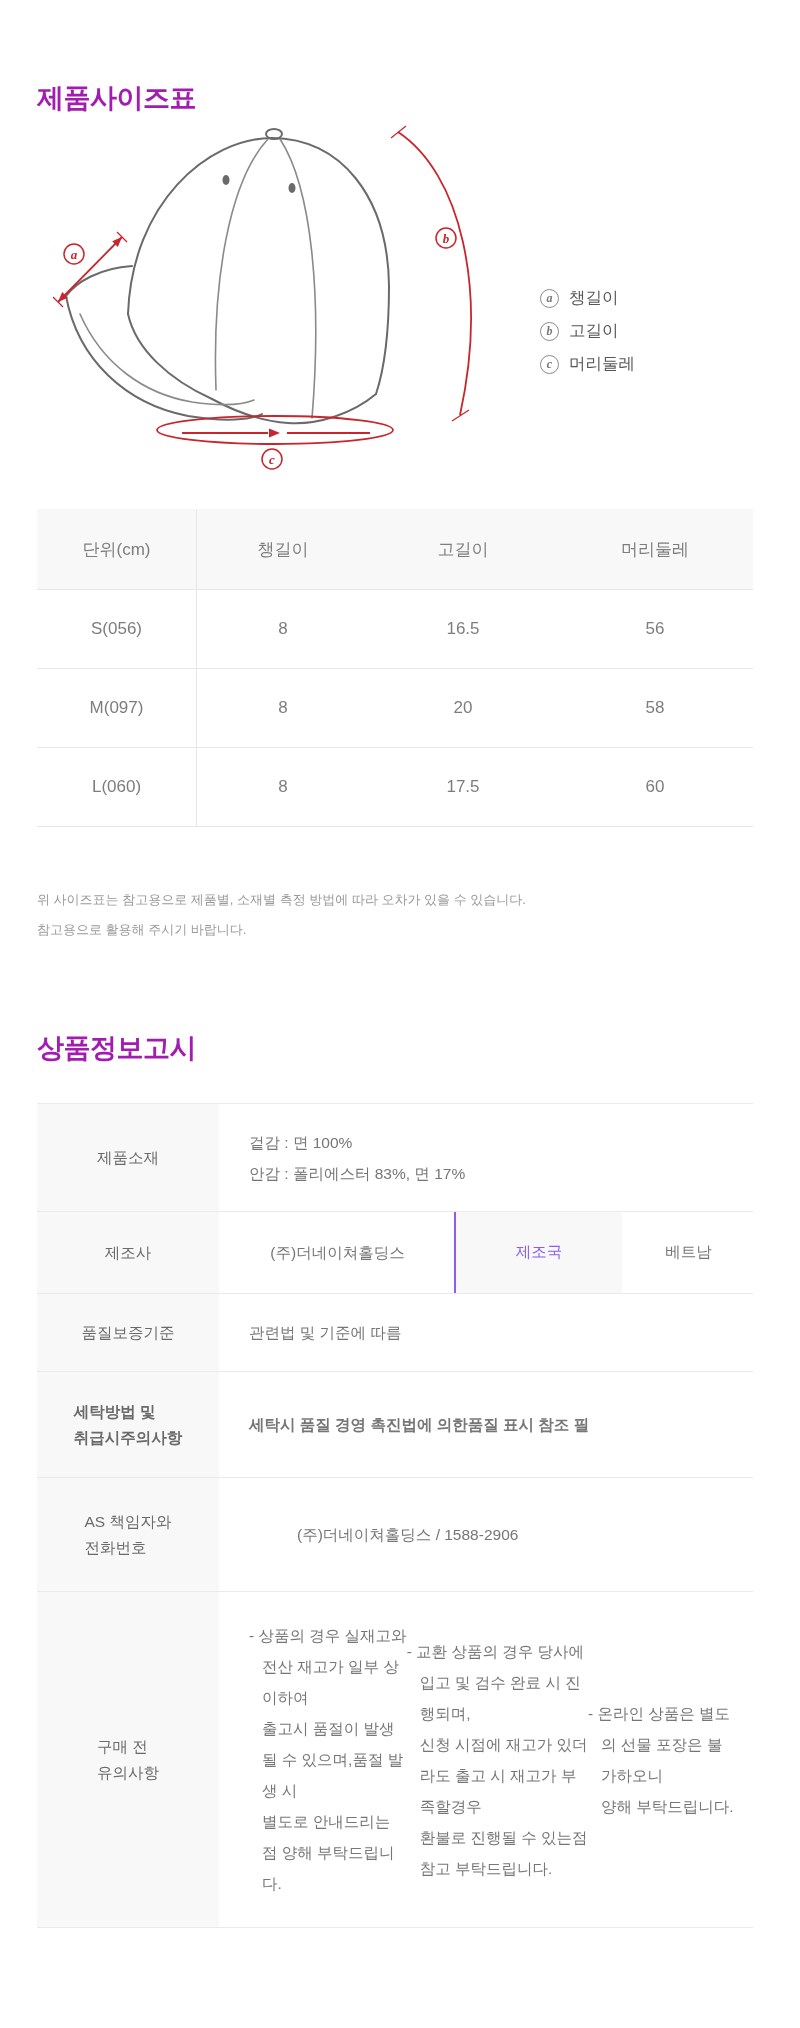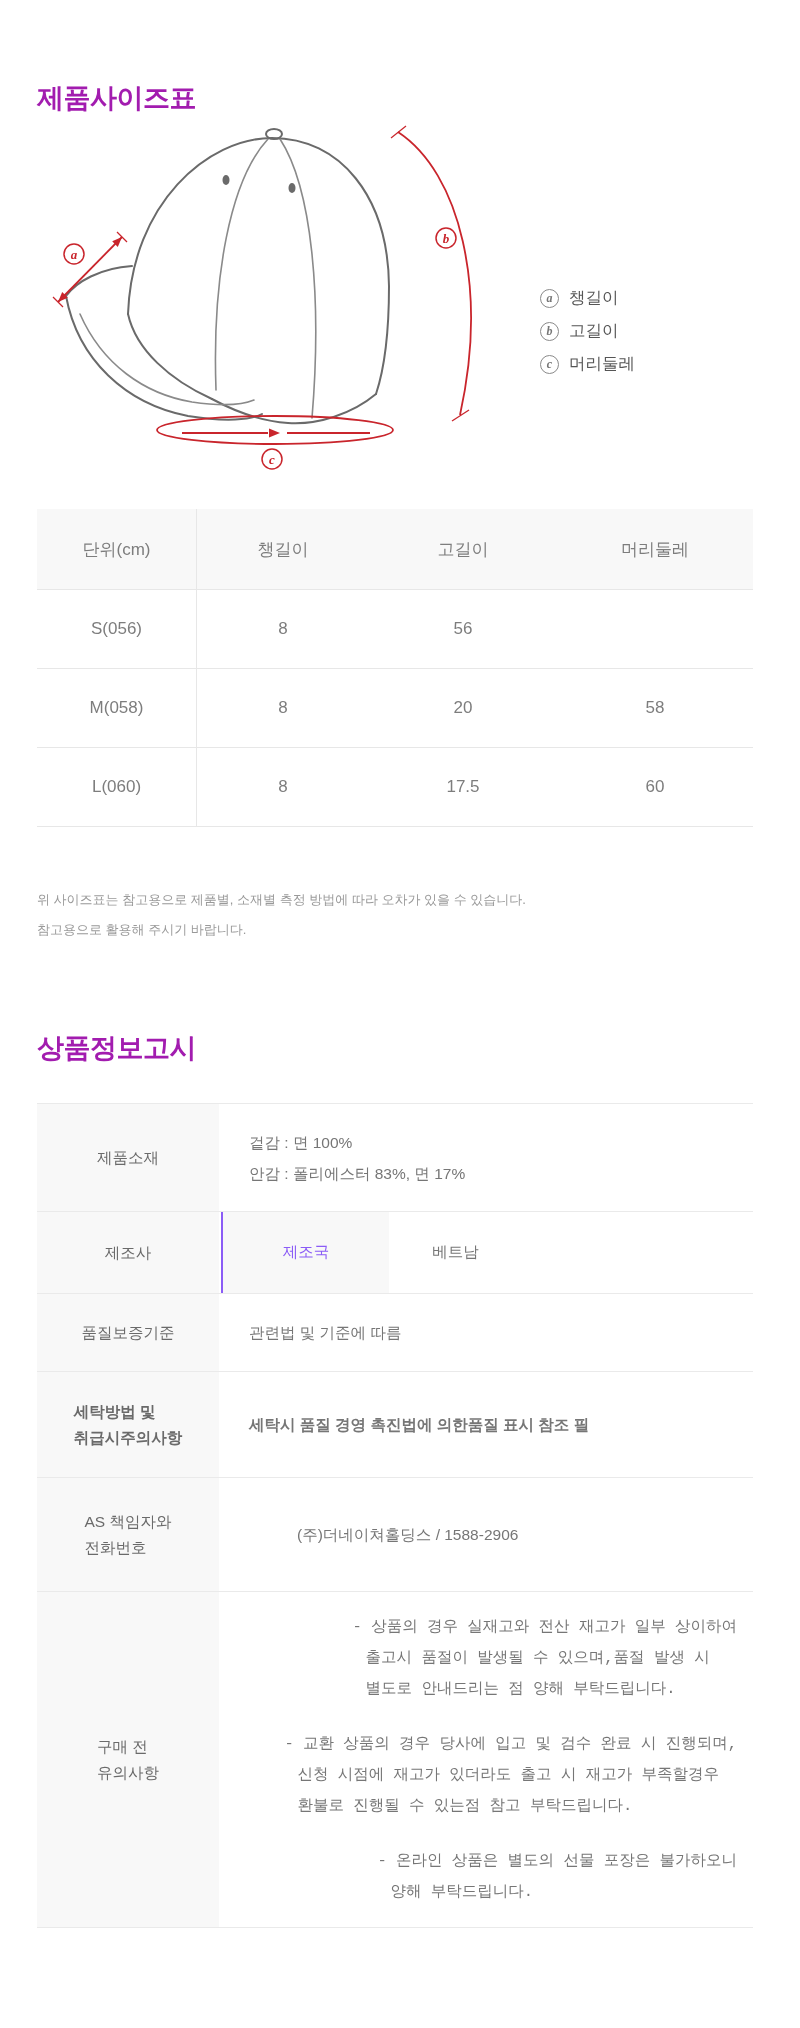--- a/index.html
+++ b/index.html
@@ -36,21 +36,21 @@
   .it-row { display:flex; border-bottom:1px solid #eaeaea; }
   .it-label { width:184px; flex-shrink:0; background:#f8f8f8; display:flex; align-items:center; justify-content:center;
               text-align:left; color:#6a6a6a; line-height:26px; white-space:pre-line; border-right:2px solid #fff; }
   .it-value { flex:1; display:flex; align-items:center; padding-left:28px; line-height:31px; white-space:pre-line; }
   .it-value.center { justify-content:center; padding-left:0; }
   .it-label2 { width:170px; flex-shrink:0; background:#f8f8f8; display:flex; align-items:center; justify-content:center;
                color:#8b5cf6; border-left:2px solid #8b5cf6; border-right:2px solid #fff; }
   .it-value2 { width:129px; flex-shrink:0; display:flex; align-items:center; justify-content:center; }
   .r1 { height:108px; } .r2 { height:82px; } .r3 { height:78px; }
   .r4 { height:106px;font-weight:bold; } .r5 { height:114px;gap:48px; } .r6 { height:336px; }
-  .r6 .it-value { flex-direction:column; justify-content:center; align-items:flex-end; padding-right:16px;font-family:Liberation Mono, monospace; }
+  .r6 .it-value { flex-direction:row; justify-content:center; align-items:center; padding-right:16px; }
   .note { padding-left:13px; text-indent:-13px; line-height:31px; white-space:pre-line; margin:12px 0; }
 </style>
 </head>
 <body>
 
 <div class="page">
 
   <h1 class="title" id="title-size">제품사이즈표</h1>
 
   <svg class="diagram-svg" width="500" height="360" viewBox="0 0 500 360">
@@ -117,24 +117,25 @@
   <div class="size-table">
     <div class="st-row st-header">
       <div class="st-cell">단위(cm)</div>
       <div class="st-cell">챙길이</div>
       <div class="st-cell">고길이</div>
       <div class="st-cell">머리둘레</div>
     </div>
     <div class="st-row">
       <div class="st-cell">S(056)</div>
       <div class="st-cell">8</div>
+      <div class="st-cell">16.5</div>
       <div class="st-cell">56</div>
     </div>
     <div class="st-row">
-      <div class="st-cell">M(058)</div>
+      <div class="st-cell">M(097)</div>
       <div class="st-cell">8</div>
       <div class="st-cell">20</div>
       <div class="st-cell">58</div>
     </div>
     <div class="st-row">
       <div class="st-cell">L(060)</div>
       <div class="st-cell">8</div>
       <div class="st-cell">17.5</div>
       <div class="st-cell">60</div>
     </div>
@@ -148,20 +149,21 @@
   <h1 class="title" id="title-info">상품정보고시</h1>
 
   <div class="info-table">
     <div class="it-row r1">
       <div class="it-label">제품소재</div>
       <div class="it-value">겉감 : 면 100%
 안감 : 폴리에스터 83%, 면 17%</div>
     </div>
     <div class="it-row r2">
       <div class="it-label">제조사</div>
+      <div class="it-value center" style="width:233px;flex:none;">(주)더네이쳐홀딩스</div>
       <div class="it-label2">제조국</div>
       <div class="it-value2">베트남</div>
     </div>
     <div class="it-row r3">
       <div class="it-label">품질보증기준</div>
       <div class="it-value">관련법 및 기준에 따름</div>
     </div>
     <div class="it-row r4">
       <div class="it-label">세탁방법 및
 취급시주의사항</div>

